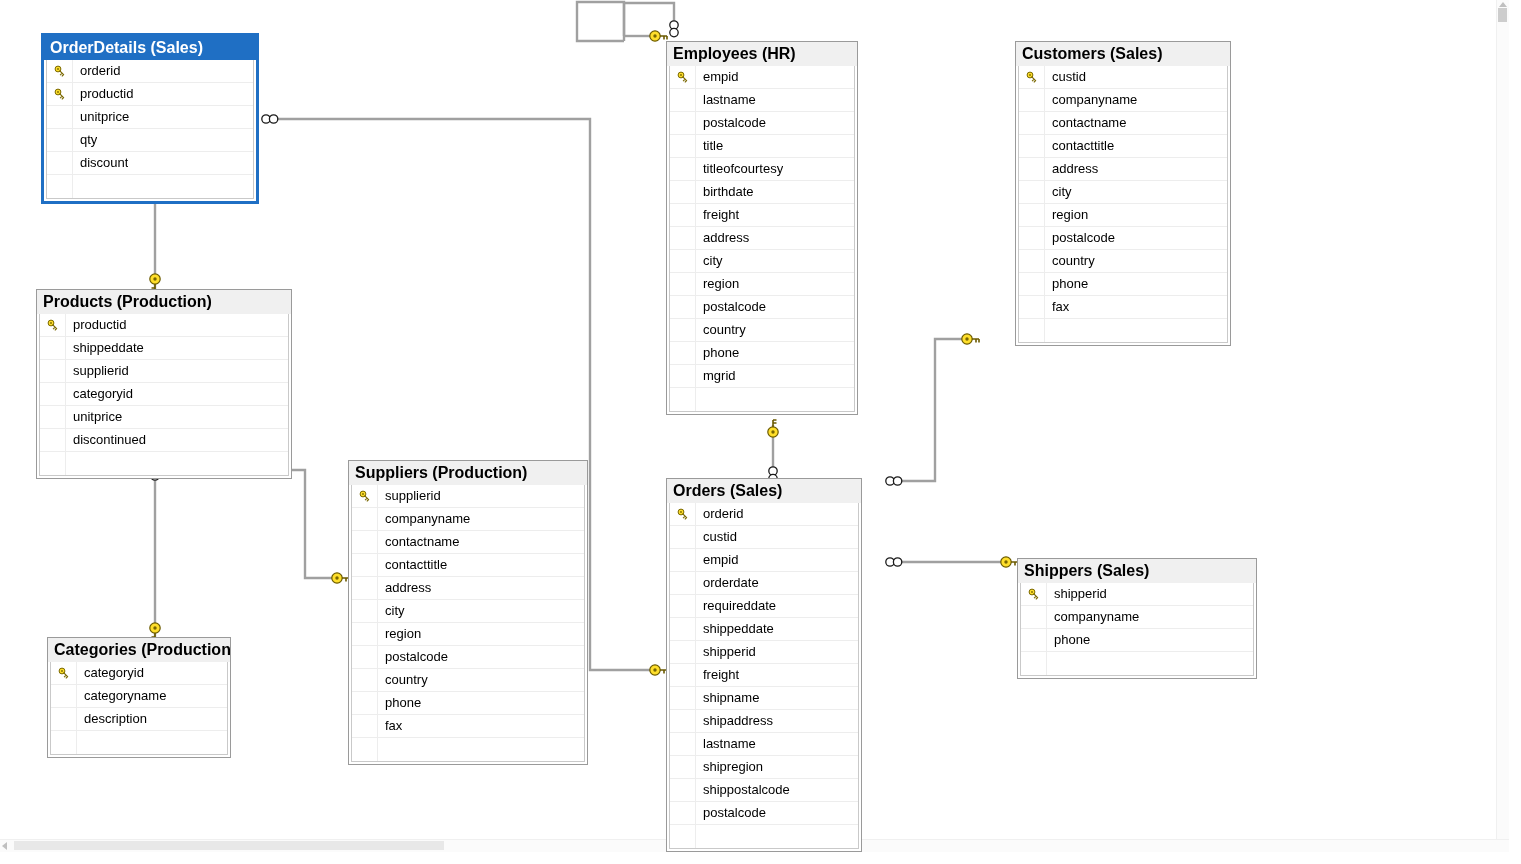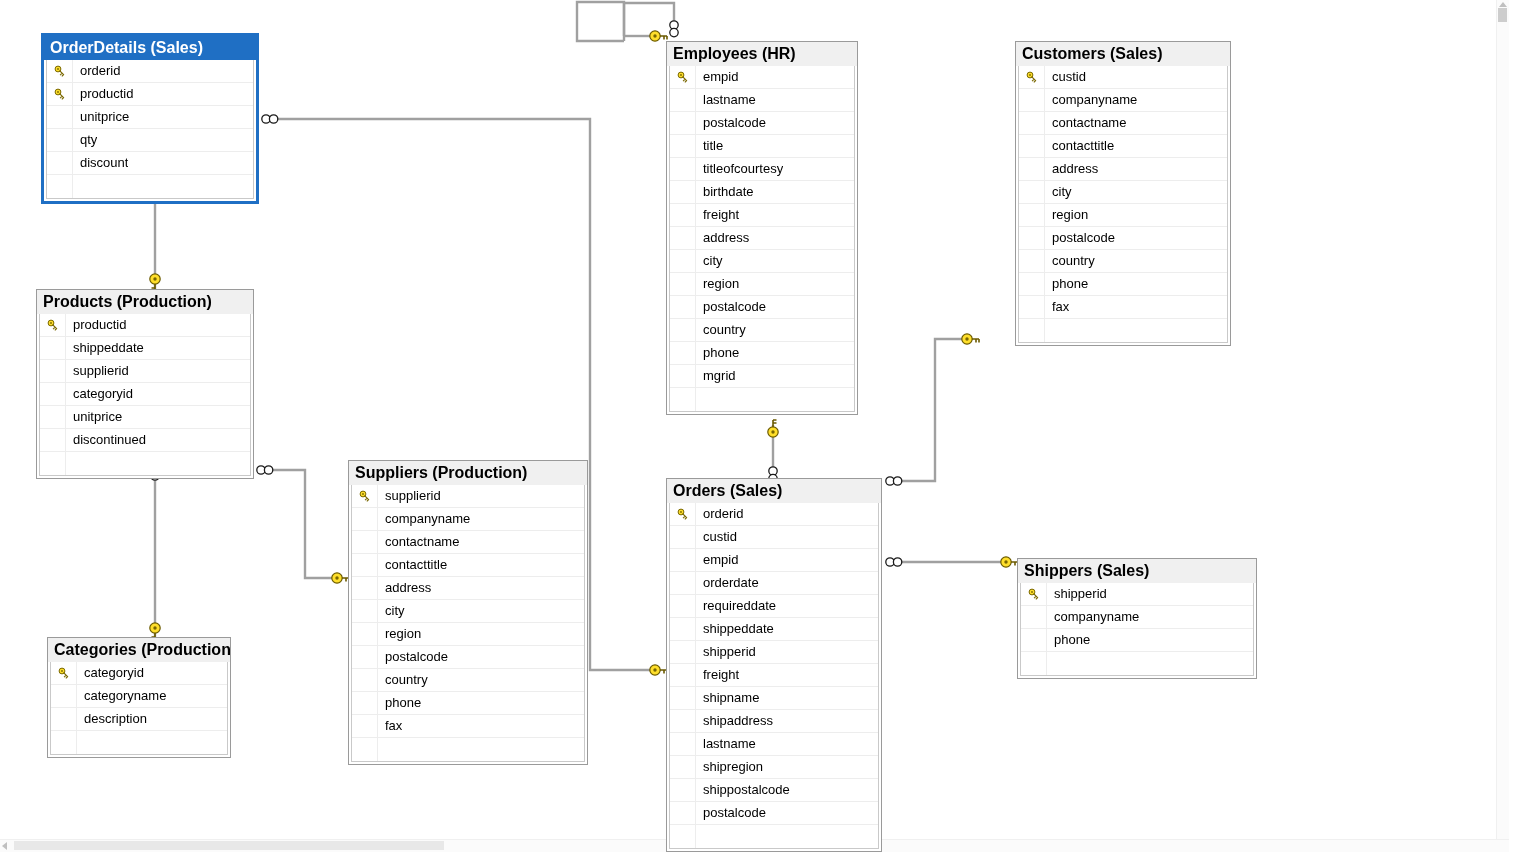--- a/index.html
+++ b/index.html
@@ -248,21 +248,21 @@
           <div class="row">
             <div class="keycell"></div>
             <div class="colname">discount</div>
           </div>
           <div class="row blank">
             <div class="keycell"></div>
             <div class="colname"></div>
           </div>
         </div>
       </div>
-      <div class="tbl" style="left: 36px; top: 289px; width: 218px;">
+      <div class="tbl" style="left: 36px; top: 289px; width: 256px;">
         <div class="hdr">Products (Production)</div>
         <div class="grid">
           <div class="row">
             <div class="keycell">
               <svg class="keyicon" width="12" height="12" viewBox="0 0 12 12" aria-hidden="true">
                 <circle cx="4" cy="4" r="2.9" fill="#ffdf2b" stroke="#7a6800" stroke-width="1"></circle>
                 <circle cx="4" cy="4" r="0.9" fill="#7a6800"></circle>
                 <path d="M5.9 5.9 L9.6 9.6 M7.6 8.6 L6.4 9.8 M9.1 10.1 L8.2 11" stroke="#7a6800" stroke-width="1.1" fill="none" stroke-linecap="square"></path>
               </svg>
             </div>
@@ -444,21 +444,21 @@
           <div class="row">
             <div class="keycell"></div>
             <div class="colname">mgrid</div>
           </div>
           <div class="row blank">
             <div class="keycell"></div>
             <div class="colname"></div>
           </div>
         </div>
       </div>
-      <div class="tbl" style="left: 666px; top: 478px; width: 216px;">
+      <div class="tbl" style="left: 666px; top: 478px; width: 196px;">
         <div class="hdr">Orders (Sales)</div>
         <div class="grid">
           <div class="row">
             <div class="keycell">
               <svg class="keyicon" width="12" height="12" viewBox="0 0 12 12" aria-hidden="true">
                 <circle cx="4" cy="4" r="2.9" fill="#ffdf2b" stroke="#7a6800" stroke-width="1"></circle>
                 <circle cx="4" cy="4" r="0.9" fill="#7a6800"></circle>
                 <path d="M5.9 5.9 L9.6 9.6 M7.6 8.6 L6.4 9.8 M9.1 10.1 L8.2 11" stroke="#7a6800" stroke-width="1.1" fill="none" stroke-linecap="square"></path>
               </svg>
             </div>

